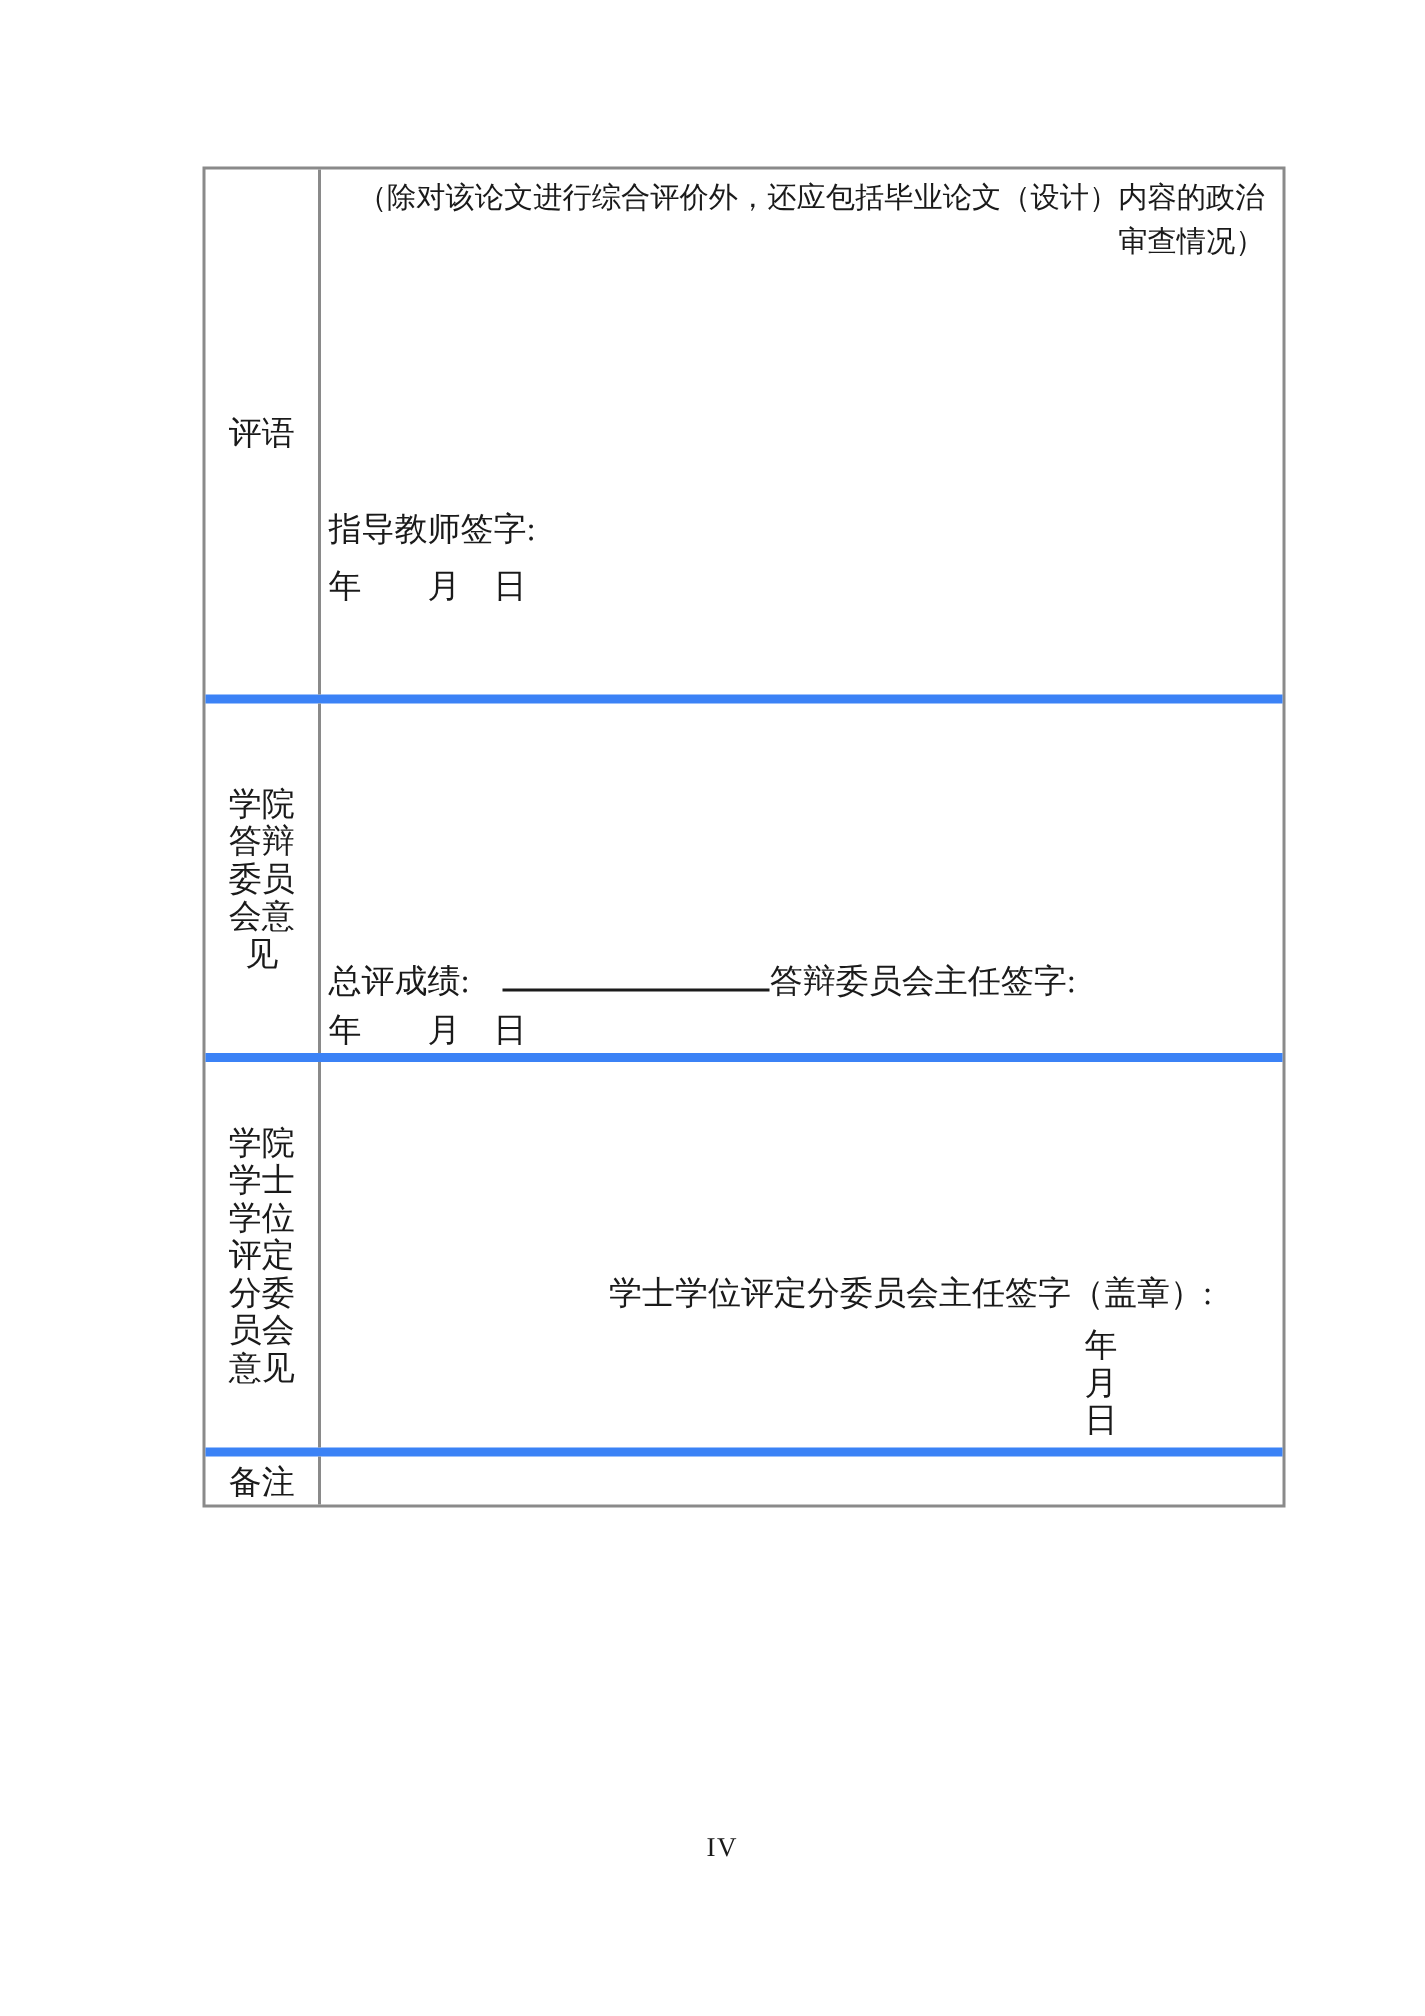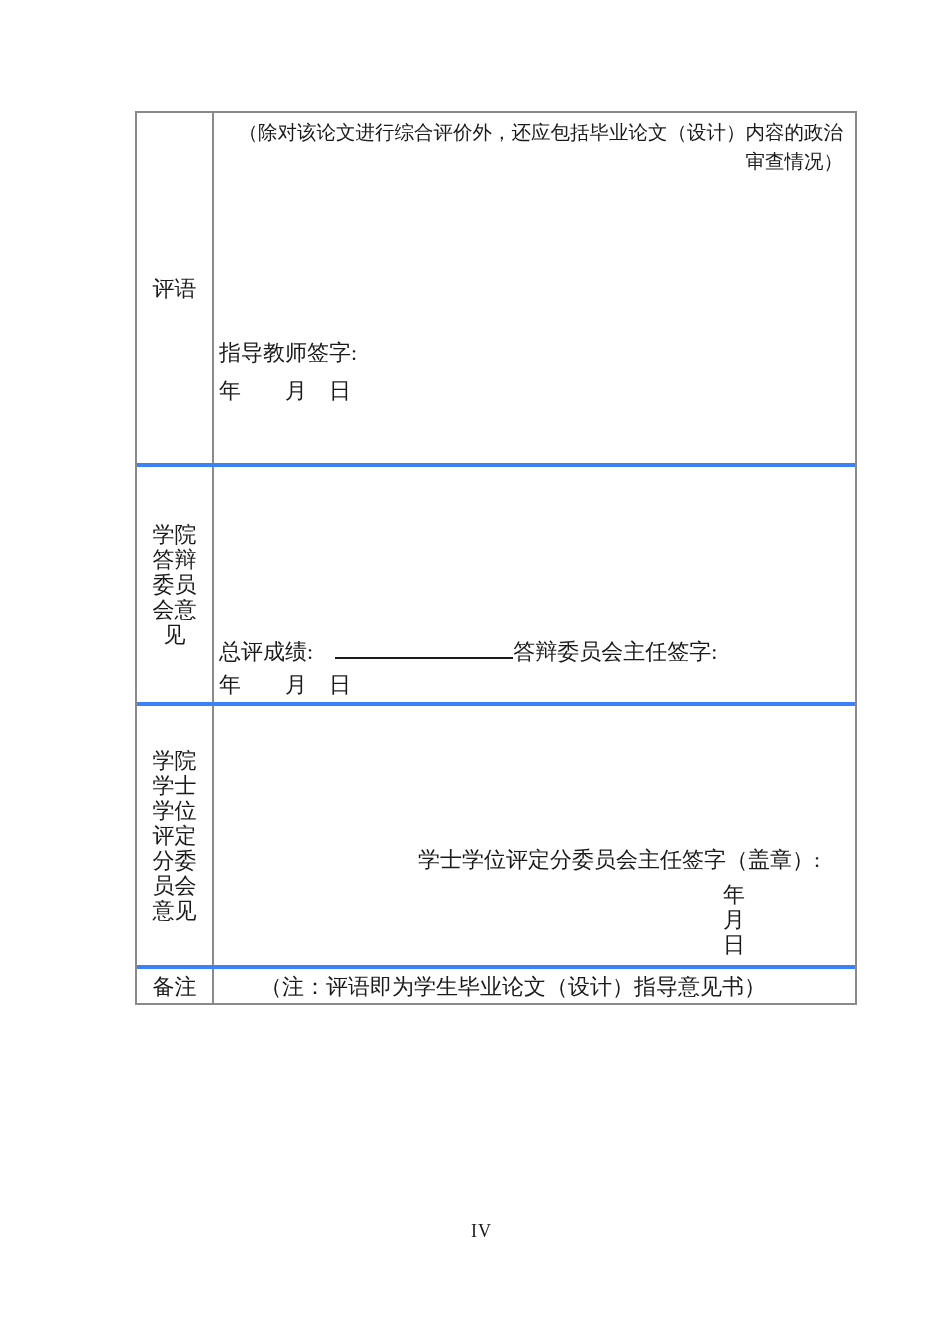--- a/index.html
+++ b/index.html
@@ -13,21 +13,21 @@
   }
   .page { position: absolute; inset: 0; background: #ffffff; }
 
   .form-table {
     position: absolute;
     left: 135px; top: 111px;
     width: 722px;
     border: 2px solid #8a8a8a;
     background: #ffffff;
   }
-  .row { display: flex; border-top: 4px solid #3b82f6; }
+  .row { display: flex; border-top: 6px solid #3b82f6; }
   .row:first-child { border-top: none; }
   .r1 { height: 350px; }
   .r2 { height: 239px; }
   .r3 { height: 263px; gap: 16px; }
   .r4 { height: 38px; gap: 40px; }
 
   .hcell {
     width: 77px; flex: none;
     border-right: 2px solid #8a8a8a;
     display: flex; align-items: center; justify-content: center;
@@ -54,21 +54,21 @@
   .scoreline { left: 5px; top: 170px; }
   .blank {
     display: inline-block;
     width: 178px; height: 4px;
     margin-left: 22px;
     border-bottom: 2px solid #1b1b1b;
     vertical-align: baseline;
   }
   .date2 { left: 5px; top: 203px; }
 
-  .sign3 { left: 188px; top: 139px; }
+  .sign3 { left: 176px; top: 139px; }
   .date3 {
     position: absolute; top: 176px; right: 110px;
     text-align: center; line-height: 25px;
   }
 
   .note4 { padding: 3px 8px 0 6px; font-size: 22px; line-height: 30px; white-space: pre; }
 
   .footer {
     position: absolute; left: 0; top: 1221px; width: 100%;
     text-align: center; font-size: 18px; letter-spacing: 1px; padding-left: 13px;
@@ -113,22 +113,19 @@
           <div>月</div>
           <div>日</div>
         </div>
       </div>
     </div>
 
     <div class="row r4">
       <div class="hcell">
         <span class="hlabel">备注</span>
       </div>
-      <div class="bcell">
-        <div class="note4">（注：评语即为学生毕业论文（设计）指导意见书）</div>
-      </div>
     </div>
 
   </div>
 
   <div class="footer">IV</div>
 
 </div>
 
 </body></html>

